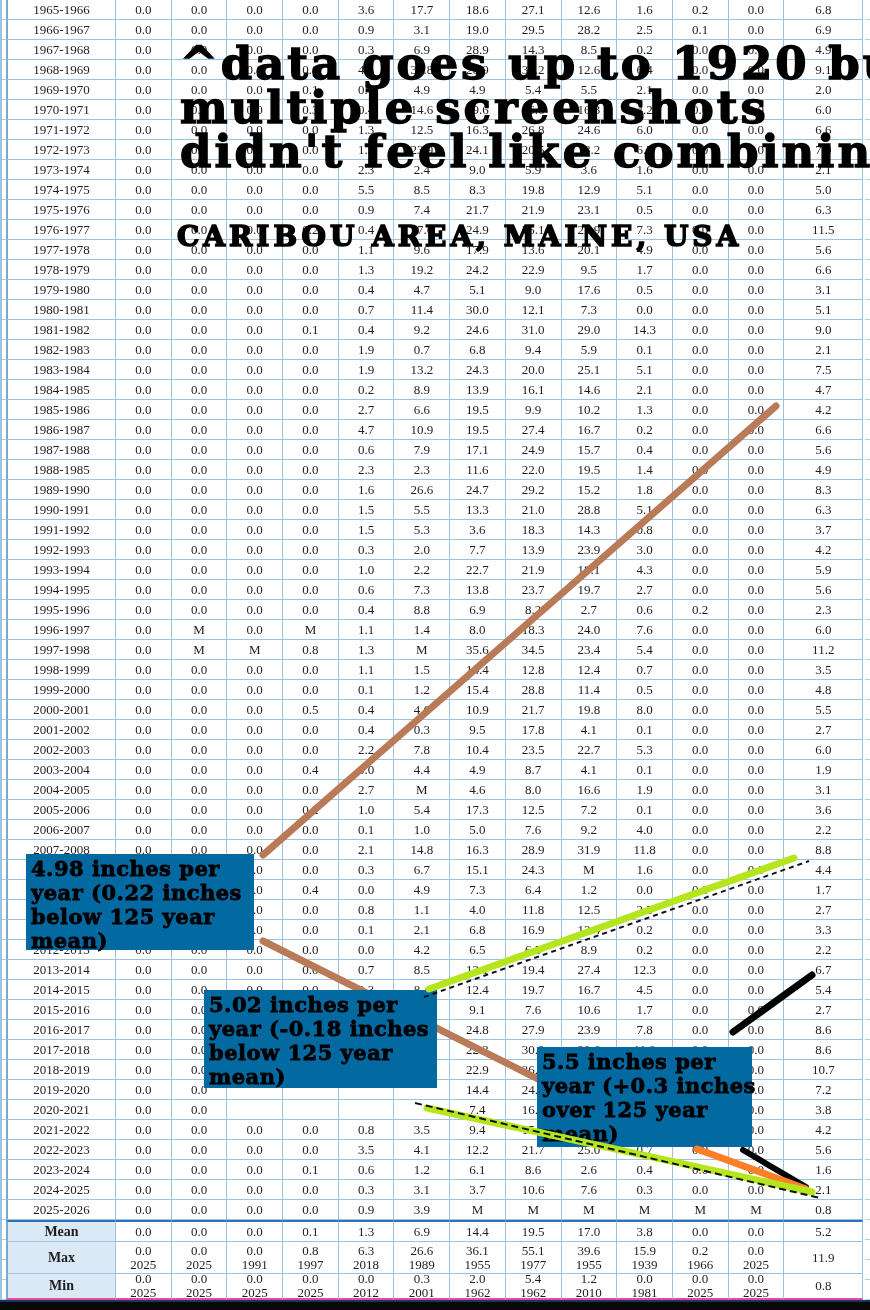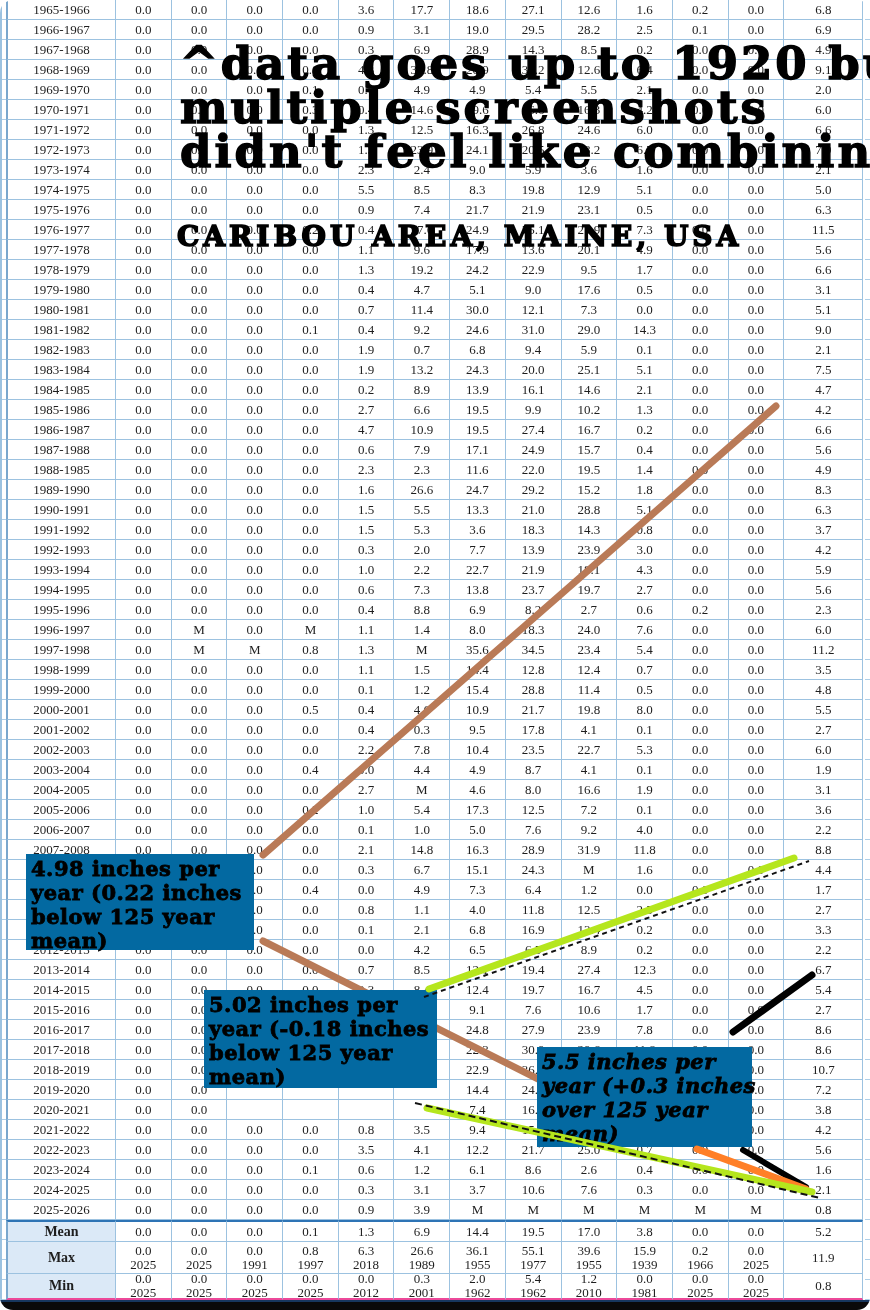--- a/index.html
+++ b/index.html
@@ -1,17 +1,17 @@
 <!DOCTYPE html>
 <html><head>
 <meta charset="utf-8">
 <style>
   html,body{margin:0;padding:0;background:#fff;}
   #screen{position:relative;width:870px;height:1310px;background:#fff;overflow:hidden;
-          font-family:"Liberation Serif",serif;border-radius:13px;}
+          font-family:"Liberation Serif",serif;}
 
   
   #grid{position:absolute;left:6px;top:0;z-index:1;display:grid;
         grid-template-columns:110px repeat(12,55.7px) 79px;
         grid-template-rows:repeat(61,20px) 22px 32px 26px;}
   .c{box-sizing:border-box;display:flex;align-items:center;justify-content:center;
      font-size:13px;color:#1e1e1e;background:#fff;
      border-right:1px solid #9cc2e0;border-bottom:1px solid #9cc2e0;white-space:nowrap;}
   .c.y{border-left:2px solid #7aa7cd;}
   .c.lbl{background:#dbe9f7;font-weight:bold;font-size:14px;}
@@ -34,21 +34,21 @@
   
   #svg-under{position:absolute;left:0;top:0;z-index:10;pointer-events:none;}
   #svg-over{position:absolute;left:0;top:0;z-index:30;pointer-events:none;}
 
   .statbox{position:absolute;z-index:20;background:#0369a1;color:#000;
     font-family:"DejaVu Serif",serif;font-weight:bold;font-size:21px;line-height:24px;
     -webkit-text-stroke:0.8px #000;letter-spacing:0.5px;white-space:nowrap;
     padding:3px 0 0 5px;box-sizing:border-box;}
   #box1{left:26px;top:854px;width:228px;height:96px;}
   #box2{left:204px;top:990px;width:233px;height:98px;}
-  #box3{left:537px;top:1047px;width:215px;height:100px;font-style:italic;}
+  #box3{left:537px;top:1047px;width:215px;height:100px;}
 
   #title-ov{position:absolute;left:180px;top:42px;z-index:40;color:#000;
     font-family:"DejaVu Serif",serif;font-weight:bold;font-size:45px;line-height:44px;
     -webkit-text-stroke:1.4px #000;letter-spacing:3px;white-space:nowrap;}
   #loc-ov{position:absolute;left:177px;top:218px;z-index:40;color:#000;
     font-family:"DejaVu Serif",serif;font-weight:bold;font-size:28px;line-height:38px;
     -webkit-text-stroke:1.6px #000;letter-spacing:4px;white-space:nowrap;}
 </style>
 </head>
 <body>

